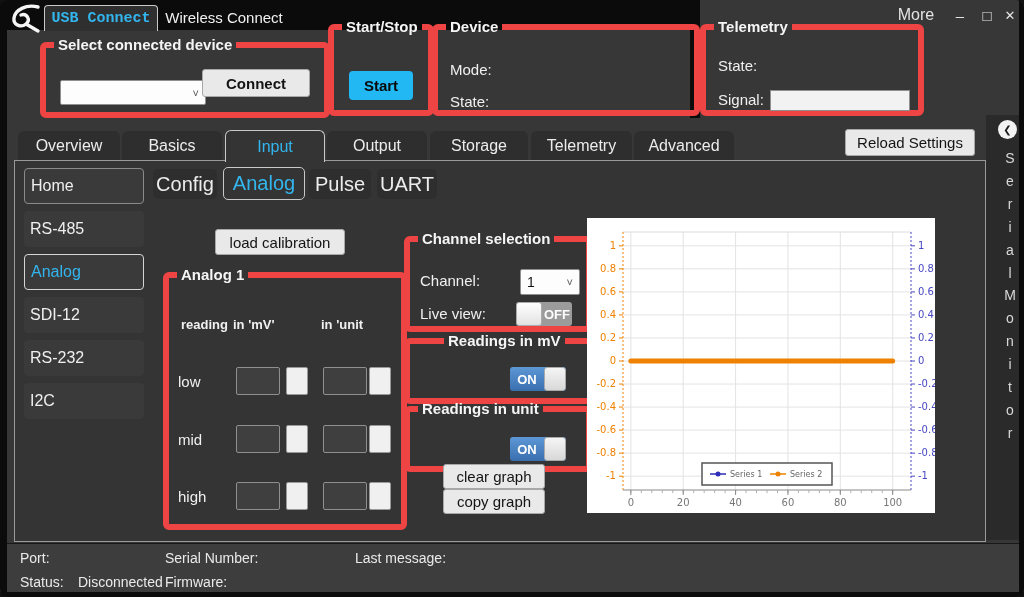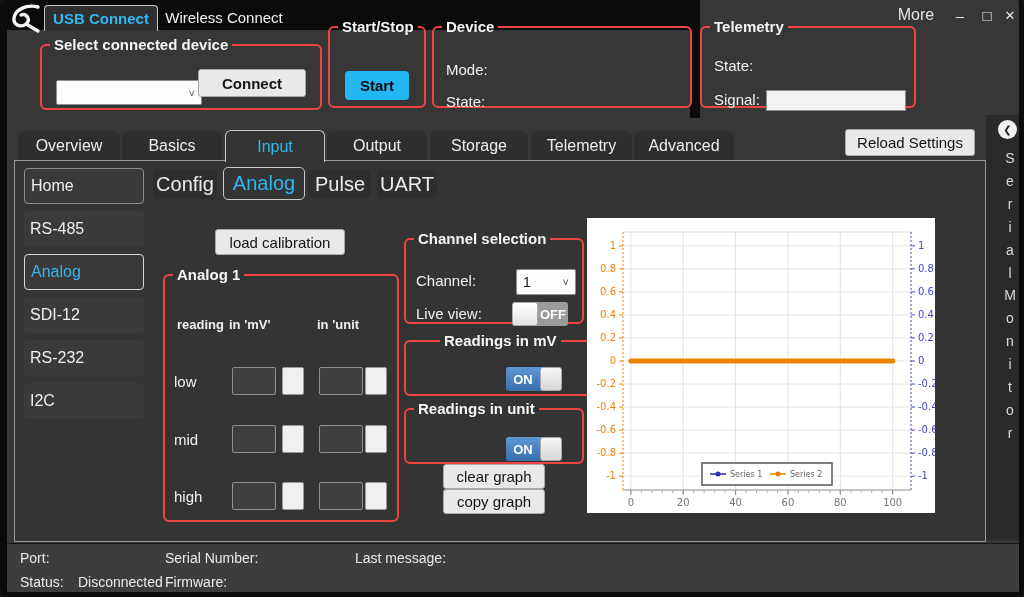--- a/index.html
+++ b/index.html
@@ -10,25 +10,25 @@
     -webkit-font-smoothing:antialiased;
   }
   .abs{position:absolute;}
   .edge{background:#0b0b0b;}
   
   .topbar-black{left:0;top:0;width:700px;height:30px;background:#0b0b0b;}
   .top-divider{left:690px;top:0;width:10px;height:118px;background:#0b0b0b;}
   .conn-tab{height:25px;display:flex;align-items:center;justify-content:center;
     font-size:15px;cursor:pointer;}
   .conn-tab.active{background:#2f2f2f;border:1px solid #c9c9c9;border-bottom:none;
-    border-radius:4px 4px 0 0;color:var(--accent);font-weight:600;}
+    border-radius:4px 4px 0 0;color:var(--accent);font-weight:600;font-family:Liberation Mono, monospace;}
   .winbtn{display:flex;align-items:center;justify-content:center;color:#e3e3e3;
     font-size:15px;cursor:pointer;}
   
-  fieldset{position:absolute;border:2px solid #ef4444;border-radius:6px;margin:0;padding:0;}
+  fieldset{position:absolute;border:6px solid #ef4444;border-radius:6px;margin:0;padding:0;}
   fieldset legend{margin-left:8px;padding:0 4px;font-weight:600;font-size:15px;color:#f5f5f5;}
   .lbl{font-size:15px;color:#f0f0f0;white-space:nowrap;}
   
   .btn-light{background:#e9e9e9;border:1px solid #a8a8a8;border-radius:3px;color:#141414;
     display:flex;align-items:center;justify-content:center;font-size:15px;cursor:pointer;
     font-family:"Liberation Sans",sans-serif;}
   .btn-start{background:var(--startblue);border:none;border-radius:4px;color:#0a0a0a;
     font-weight:700;font-size:15px;display:flex;align-items:center;justify-content:center;cursor:pointer;}
   .dd{background:#fdfdfd;border:1px solid #8f8f8f;border-radius:2px;color:#141414;
     font-size:14px;display:flex;align-items:center;padding:0 6px;cursor:pointer;}

